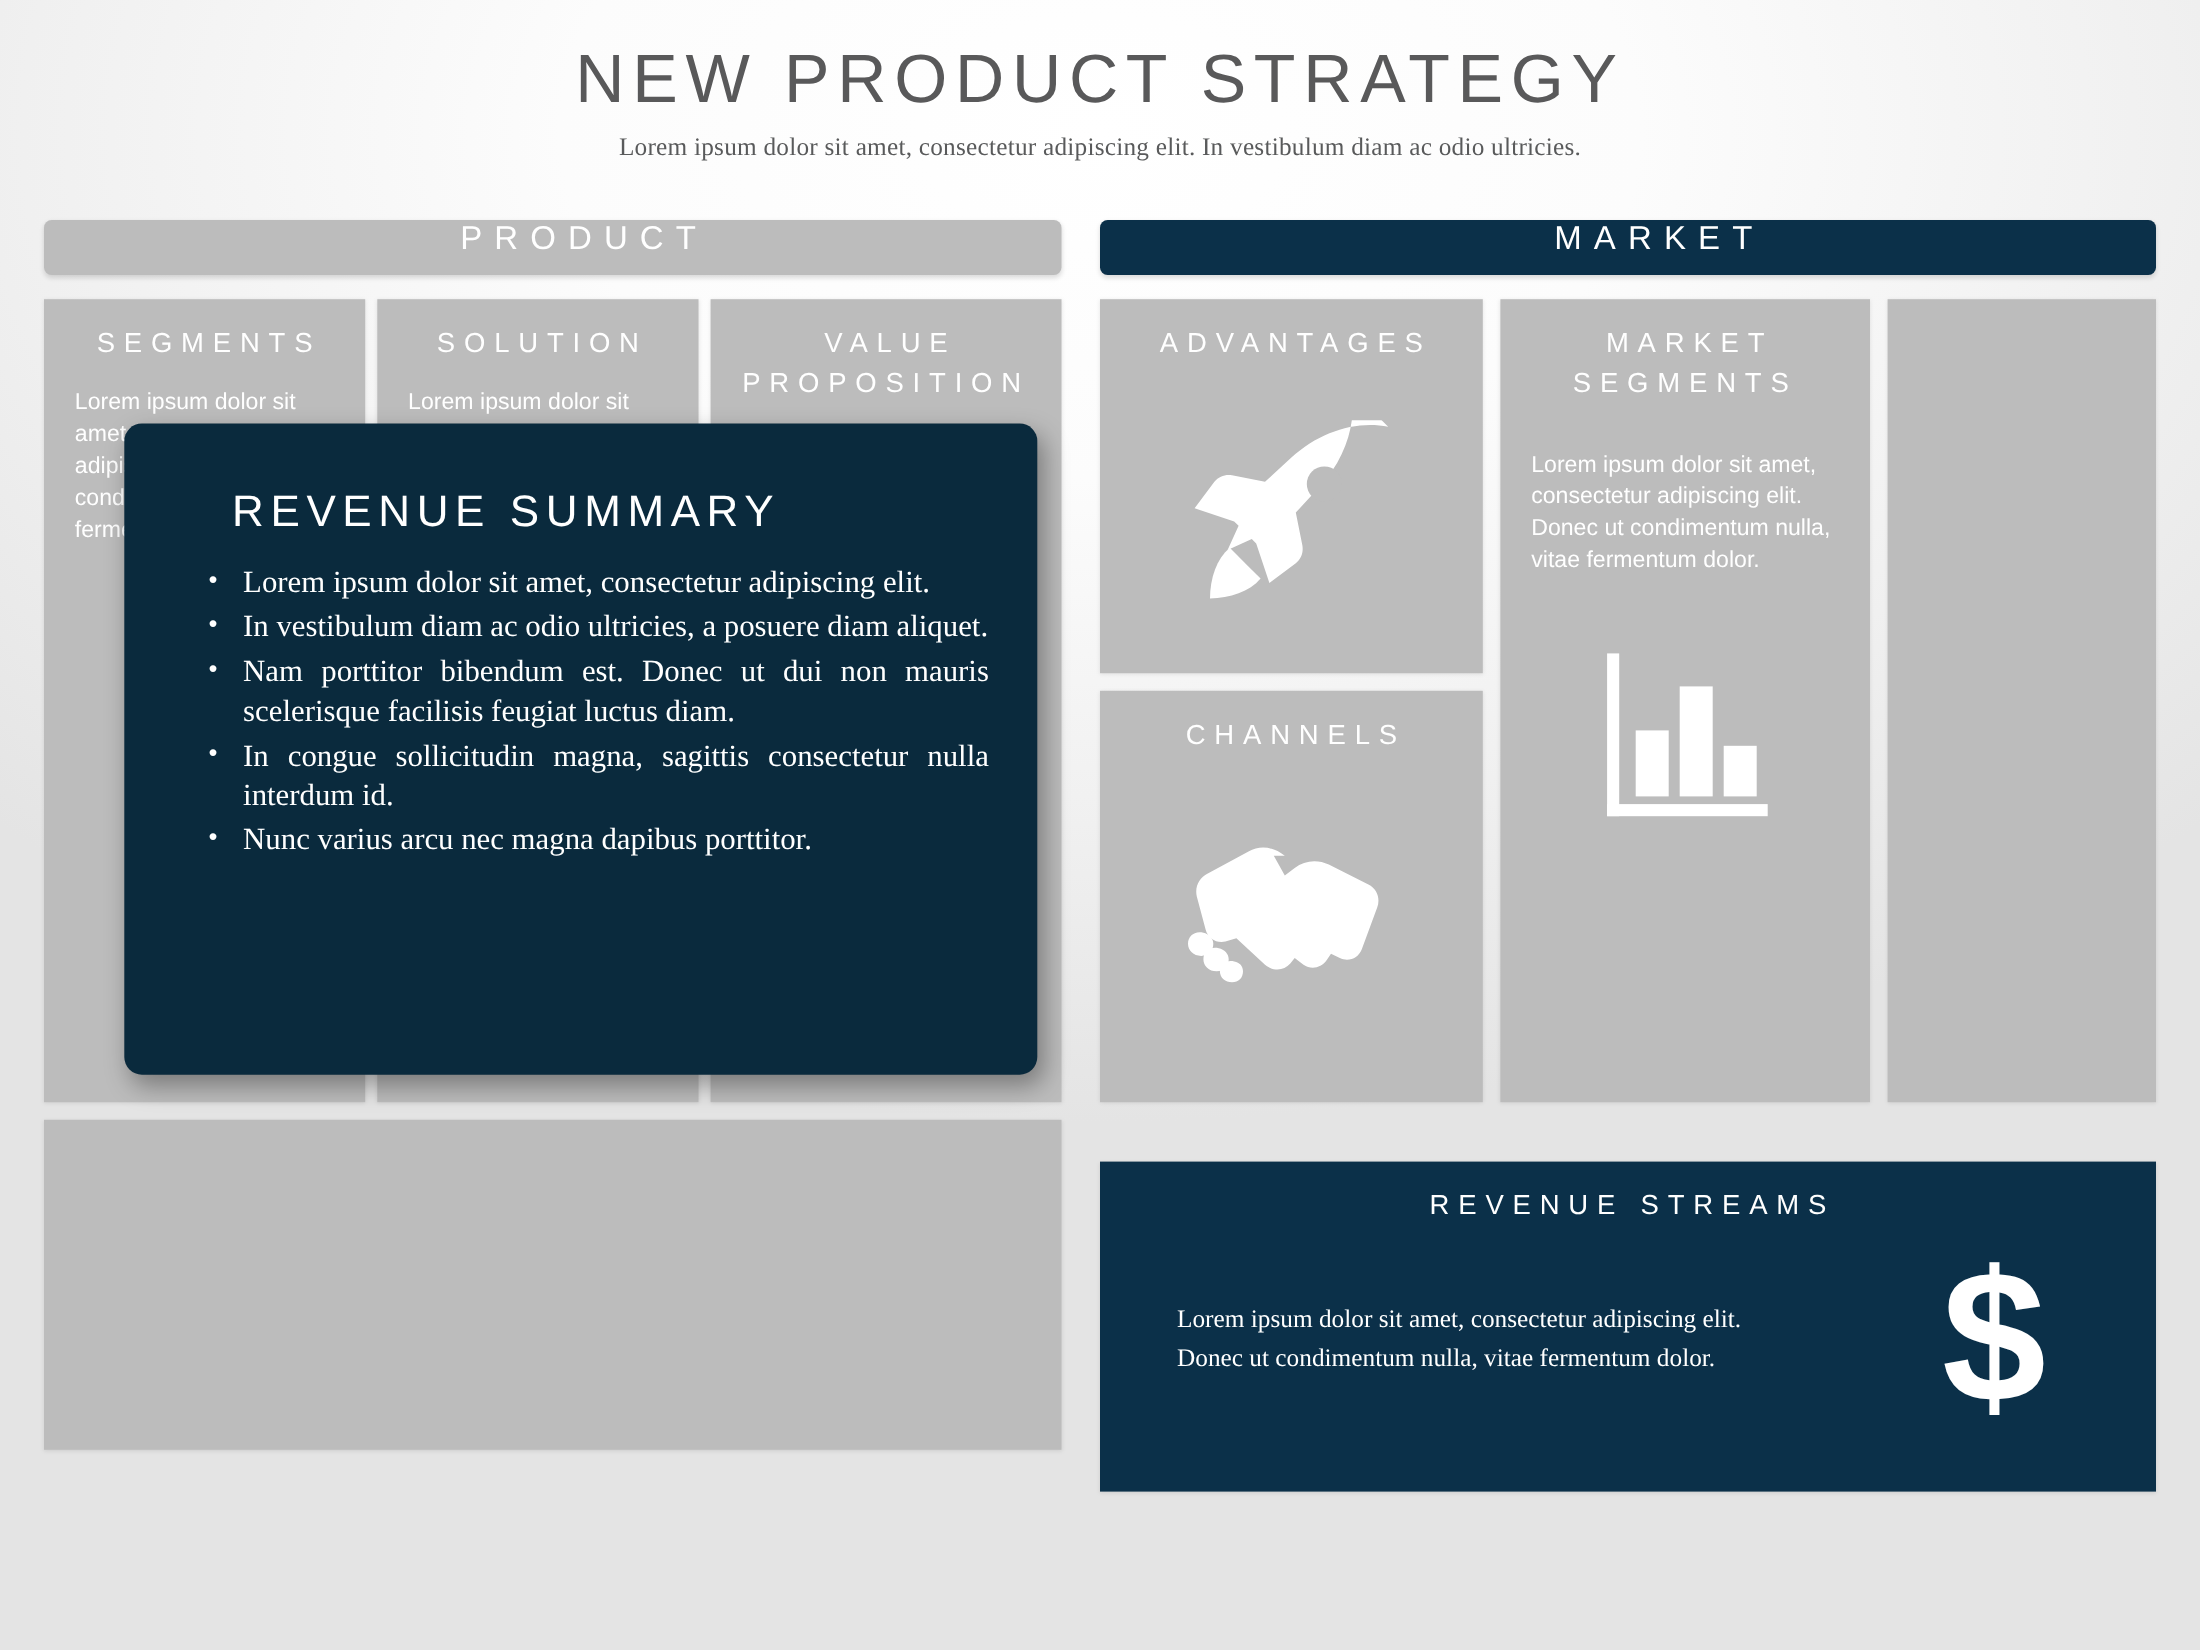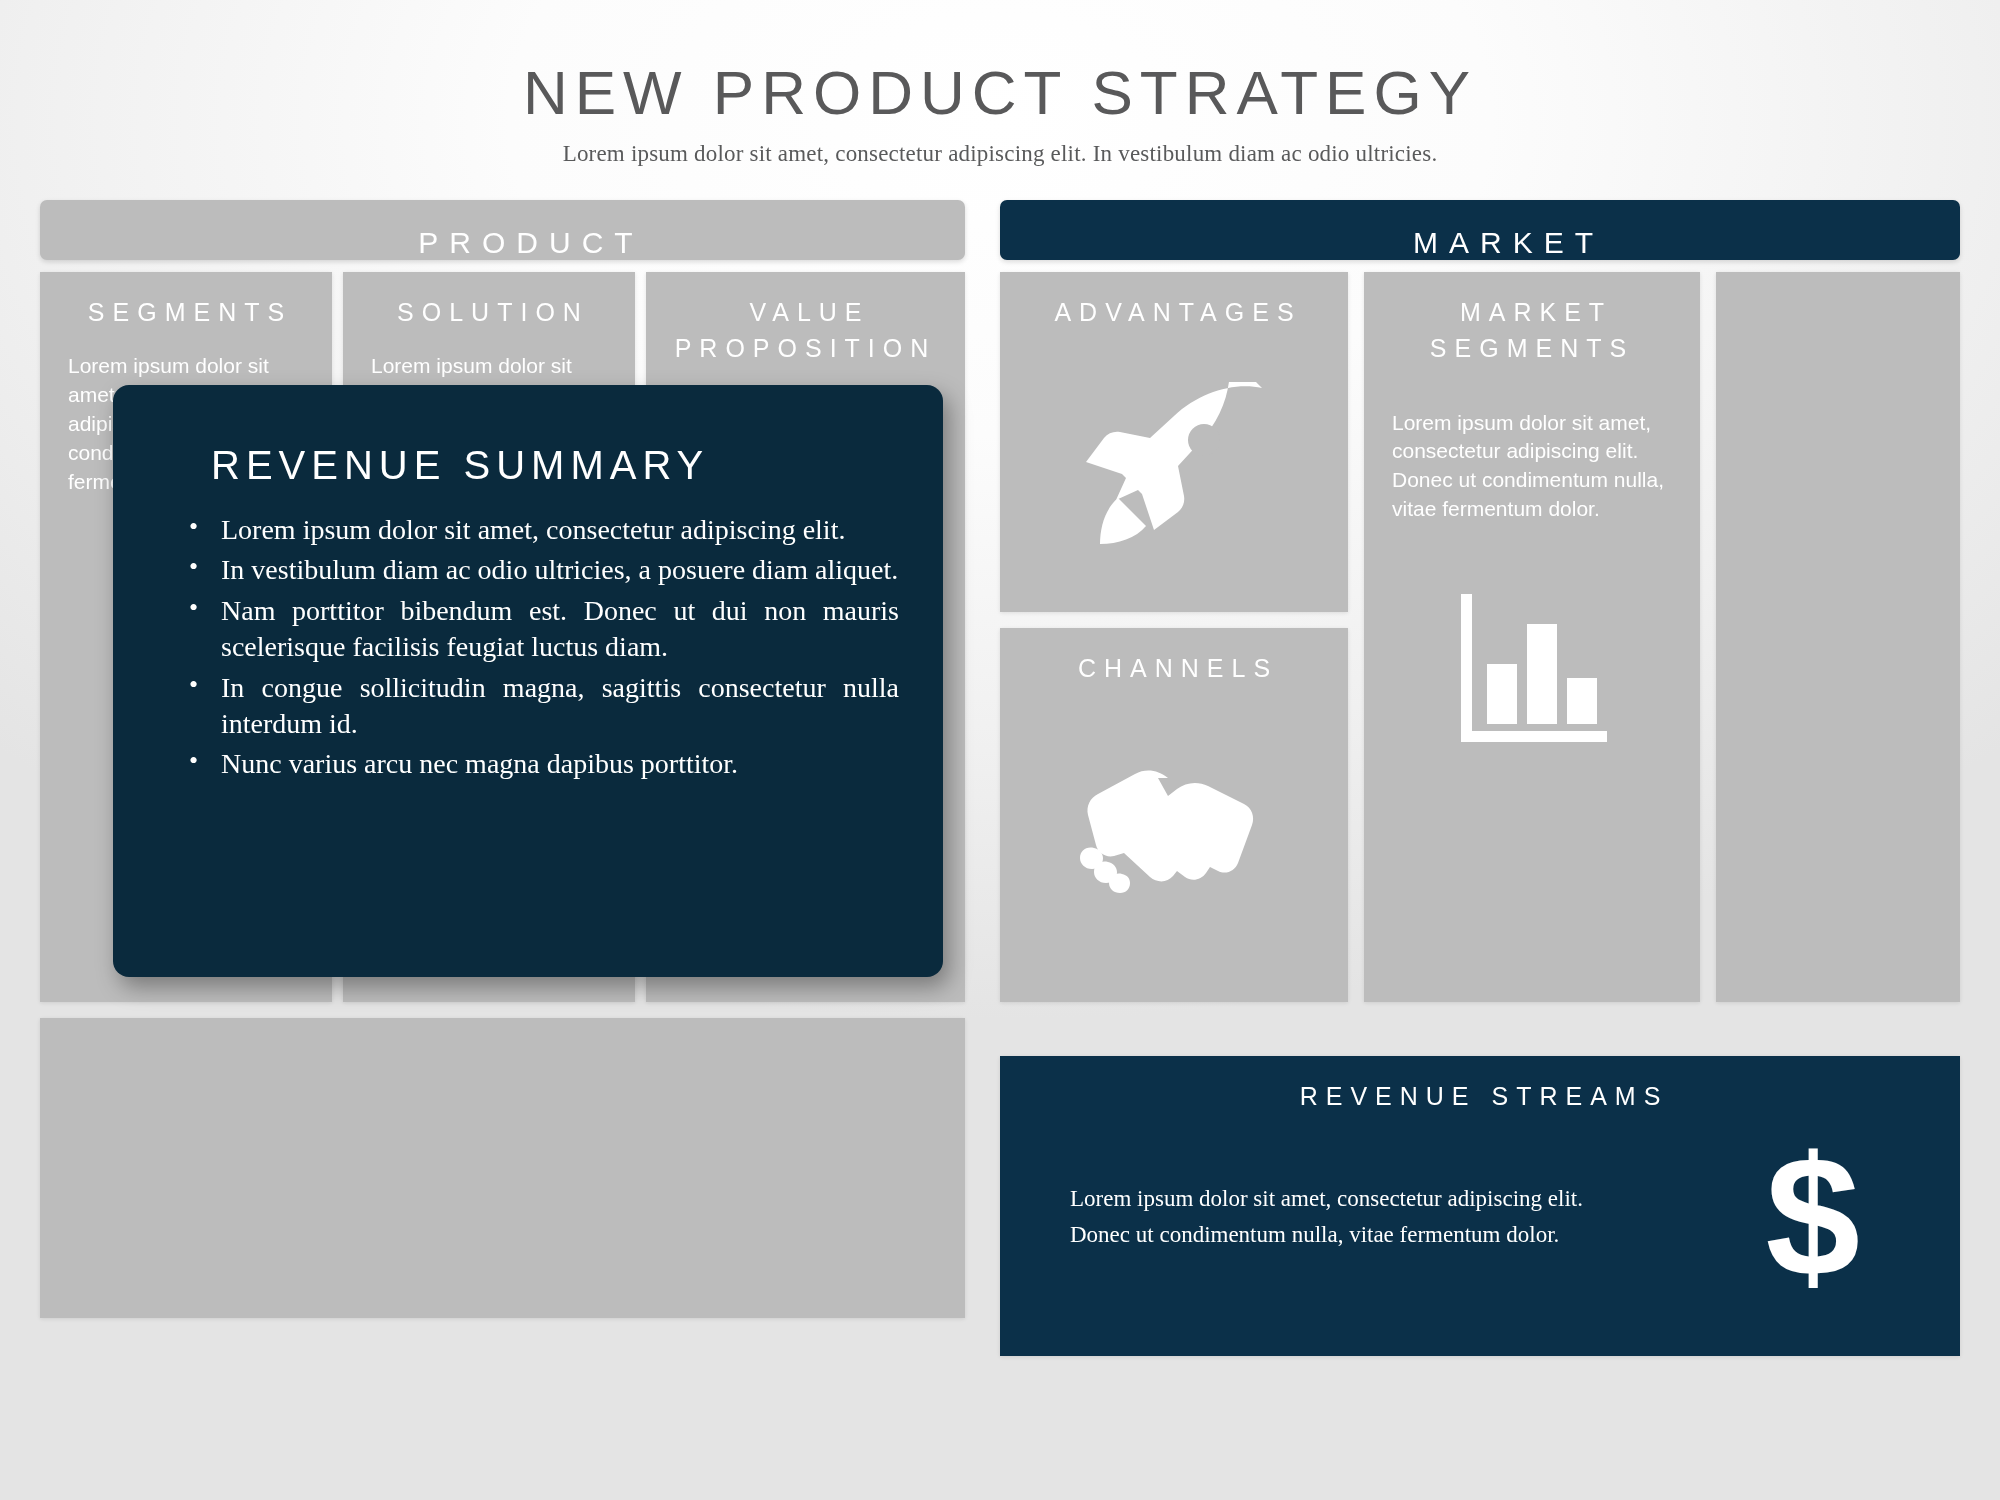--- a/index.html
+++ b/index.html
@@ -12,21 +12,21 @@
 
   body {
     font-family: "Liberation Sans", sans-serif;
     background:
       radial-gradient(ellipse 1400px 900px at 50% 8%, #ffffff 0%, #fcfcfc 35%, #f0f0f0 70%, #e4e4e4 100%);
     position: relative;
   }
 
   
   .title-block {
-    padding-top: 60px;
+    padding-top: 40px;
     text-align: center;
   }
   .main-title {
     font-family: "Liberation Sans", sans-serif;
     font-size: 62px;
     font-weight: 300;
     letter-spacing: 7px;
     color: #59595a;
     line-height: 1.05;
   }
@@ -43,24 +43,24 @@
     position: absolute;
     left: 40px;
     top: 200px;
     width: 1920px;
     height: 1260px;
   }
 
   
   .sec-bar {
     position: absolute;
-    height: 60px;
+    height: 50px;
     border-radius: 7px;
     display: flex;
-    align-items: flex-end;
+    align-items: flex-start;
     justify-content: center;
     color: #ffffff;
     font-size: 30px;
     font-weight: 300;
     letter-spacing: 11px;
     text-indent: 11px;
     box-shadow: 0 2px 5px rgba(0,0,0,0.14);
     padding-left: 46px;
   }
   .sec-product {

